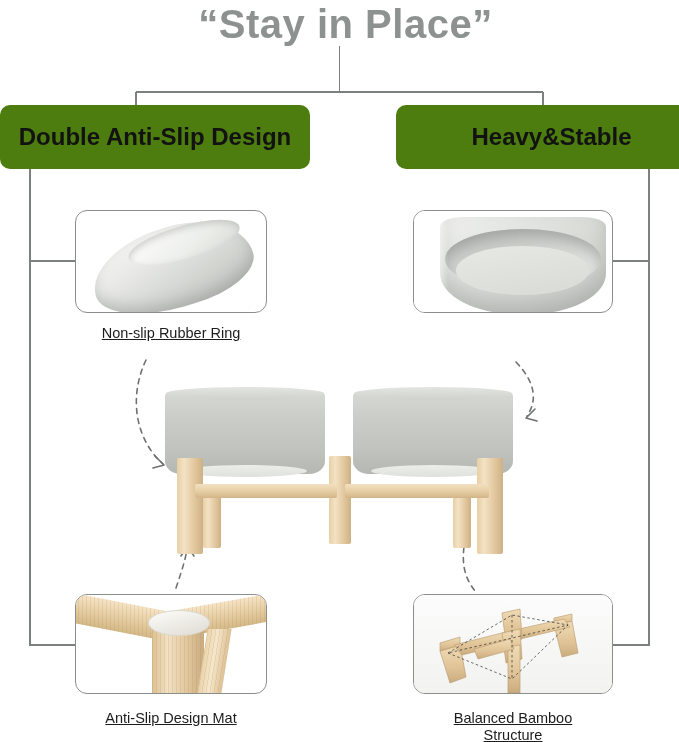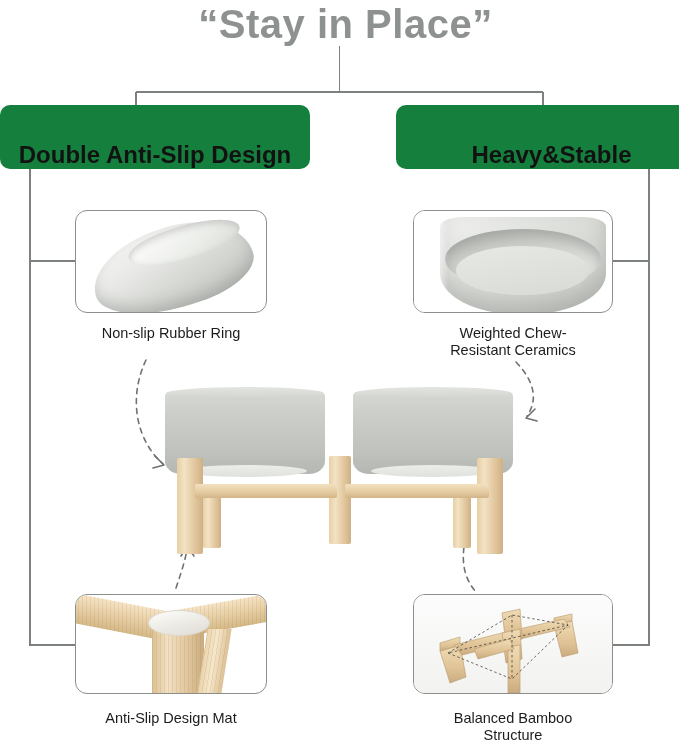--- a/index.html
+++ b/index.html
@@ -37,24 +37,24 @@
     font-weight: bold;
     color: #8d9290;
     letter-spacing: 0.5px;
     white-space: nowrap;
   }
 
   
   .cat-box {
     position: absolute;
     height: 64px;
-    background: #15803d;
+    background: #4d7c0f;
     border-radius: 10px;
     display: flex;
-    align-items: flex-end;
+    align-items: center;
     justify-content: center;
     box-sizing: border-box;
   }
   .cat-box .cat-label {
     font-size: 24px;
     font-weight: bold;
     color: #121212;
     white-space: nowrap;
   }
   #cat-left  { left: 0px;   top: 105px; width: 310px; }
@@ -80,20 +80,21 @@
   }
 
   
   .caption {
     position: absolute;
     text-align: center;
     font-size: 14.5px;
     color: #1c1c1c;
     line-height: 17px;
     white-space: pre-line;
+    text-decoration: underline;
   }
   #cap-tl { left: 55px;  top: 325px; width: 232px; }
   #cap-tr { left: 400px; top: 325px; width: 226px; }
   #cap-bl { left: 55px;  top: 710px; width: 232px; }
   #cap-br { left: 400px; top: 710px; width: 226px; }
 
   
   #hero {
     position: absolute;
     left: 155px;
@@ -269,22 +270,20 @@
     </div>
   </div>
   <div class="caption" id="cap-tl">Non-slip Rubber Ring</div>
 
   <div class="photo-frame" id="frame-tr">
     <div class="photo-stage">
       <div class="ceramic-inner"></div>
       <div class="gloss-left"></div>
     </div>
   </div>
-  <div class="caption" id="cap-tr">Weighted Chew-
-Resistant Ceramics</div>
 
   <div class="photo-frame" id="frame-bl">
     <div class="photo-stage">
       <div class="bamboo-bar" style="left:-6px; top:10px; width:130px; height:30px; transform:skewY(11deg); border-radius:3px;">
         <div class="bamboo-grain"></div>
       </div>
       <div class="bamboo-bar" style="left:96px; top:6px; width:110px; height:28px; transform:skewY(-10deg); border-radius:3px;">
         <div class="bamboo-grain"></div>
       </div>
       <div class="bamboo-bar" style="left:76px; top:24px; width:52px; height:80px; border-radius:4px 4px 2px 2px;

